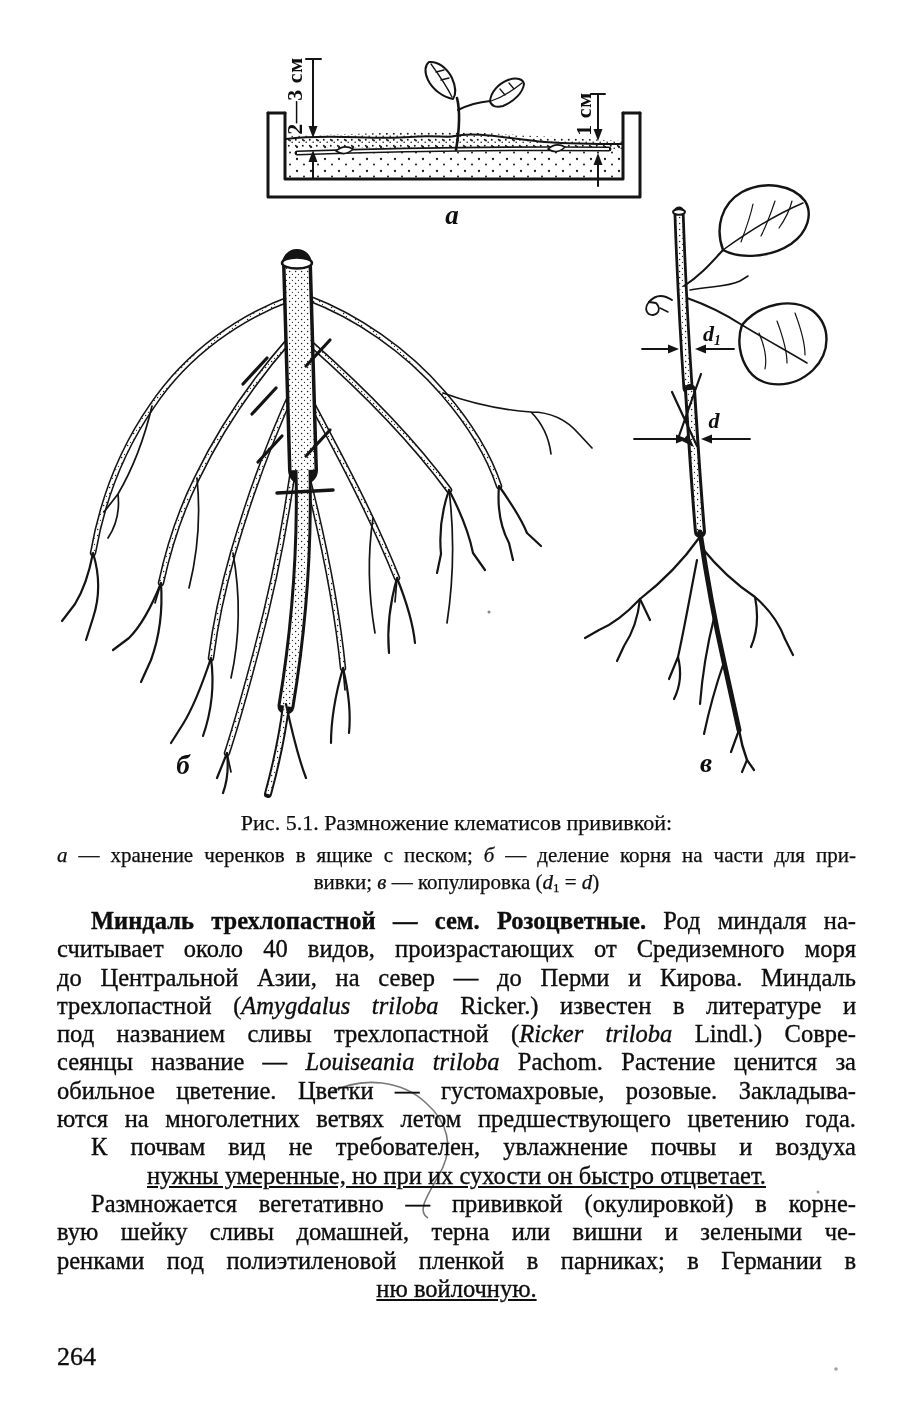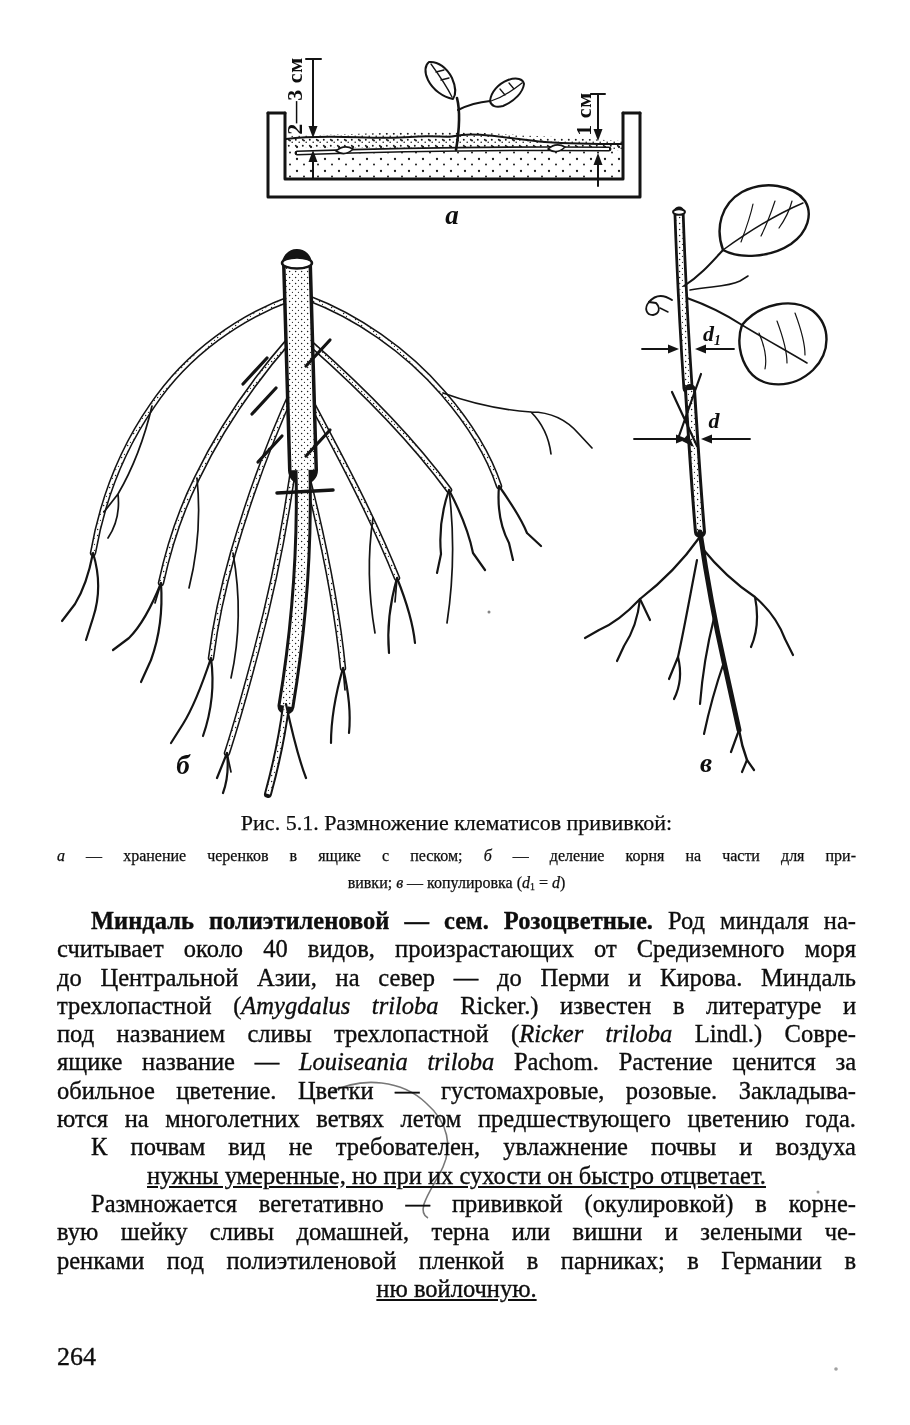--- a/index.html
+++ b/index.html
@@ -11,21 +11,21 @@
   .fillw{fill:#fff;}
   
   .vlab{position:absolute;transform:translate(-50%,-50%) rotate(-90deg);
         font-size:22px;font-weight:bold;white-space:nowrap;letter-spacing:.5px;}
   .plab{position:absolute;transform:translate(-50%,-50%);font-style:italic;
         font-size:27px;font-weight:bold;}
   .dlab{position:absolute;transform:translate(-50%,-50%);font-size:22px;font-weight:bold;}
   
   .caption{position:absolute;left:57px;top:809px;width:799px;line-height:27px;}
   .cap-title{text-align:center;font-size:22px;-webkit-text-stroke:.25px;margin-bottom:6px;}
-  .cap-line{font-size:16px;-webkit-text-stroke:.25px;}
+  .cap-line{font-size:21px;-webkit-text-stroke:.25px;}
   .cap-line.j{text-align:justify;text-align-last:justify;}
   .cap-line.c{text-align:center;}
   
   .bodytext{position:absolute;left:57px;top:907px;width:799px;font-size:24.5px;
             line-height:28.3px;-webkit-text-stroke:.35px;}
   .ln{display:block;}
   .ln.j{text-align:justify;text-align-last:justify;}
   .ln.e{text-align:center;text-decoration:underline;}
   .ln.in{text-indent:34px;}
   sub{font-size:.62em;vertical-align:-0.25em;}
@@ -225,26 +225,26 @@
   <span class="plab" style="left:183px;top:765px;">б</span>
   <span class="plab" style="left:706px;top:763px;">в</span>
 
   <div class="caption">
     <div class="cap-title">Рис. 5.1. Размножение клематисов прививкой:</div>
     <div class="cap-line j"><span style="font-style: italic;">а</span><span> — хранение черенков в ящике с песком; </span><span style="font-style: italic;">б</span><span> — деление корня на части для при-</span></div>
     <div class="cap-line c"><span>вивки; </span><span style="font-style: italic;">в</span><span> — копулировка (</span><span style="font-style: italic;">d</span><sub>1</sub><span> = </span><span style="font-style: italic;">d</span><span>)</span></div>
   </div>
 
   <div class="bodytext">
-    <span class="ln j in"><span style="font-weight: bold;">Миндаль полиэтиленовой — сем. Розоцветные.</span><span> Род миндаля на-</span></span>
+    <span class="ln j in"><span style="font-weight: bold;">Миндаль трехлопастной — сем. Розоцветные.</span><span> Род миндаля на-</span></span>
     <span class="ln j"><span>считывает около 40 видов, произрастающих от Средиземного моря</span></span>
     <span class="ln j"><span>до Центральной Азии, на север — до Перми и Кирова. Миндаль</span></span>
     <span class="ln j"><span>трехлопастной (</span><span style="font-style: italic;">Amygdalus triloba</span><span> Ricker.) известен в литературе и</span></span>
     <span class="ln j"><span>под названием сливы трехлопастной (</span><span style="font-style: italic;">Ricker triloba</span><span> Lindl.) Совре-</span></span>
-    <span class="ln j"><span>ящике название — </span><span style="font-style: italic;">Louiseania triloba</span><span> Pachom. Растение ценится за</span></span>
+    <span class="ln j"><span>сеянцы название — </span><span style="font-style: italic;">Louiseania triloba</span><span> Pachom. Растение ценится за</span></span>
     <span class="ln j"><span>обильное цветение. Цветки — густомахровые, розовые. Закладыва-</span></span>
     <span class="ln j"><span>ются на многолетних ветвях летом предшествующего цветению года.</span></span>
     <span class="ln j in"><span>К почвам вид не требователен, увлажнение почвы и воздуха</span></span>
     <span class="ln e"><span>нужны умеренные, но при их сухости он быстро отцветает.</span></span>
     <span class="ln j in"><span>Размножается вегетативно — прививкой (окулировкой) в корне-</span></span>
     <span class="ln j"><span>вую шейку сливы домашней, терна или вишни и зелеными че-</span></span>
     <span class="ln j"><span>ренками под полиэтиленовой пленкой в парниках; в Германии в</span></span>
     <span class="ln e"><span>ню войлочную.</span></span>
   </div>
 

